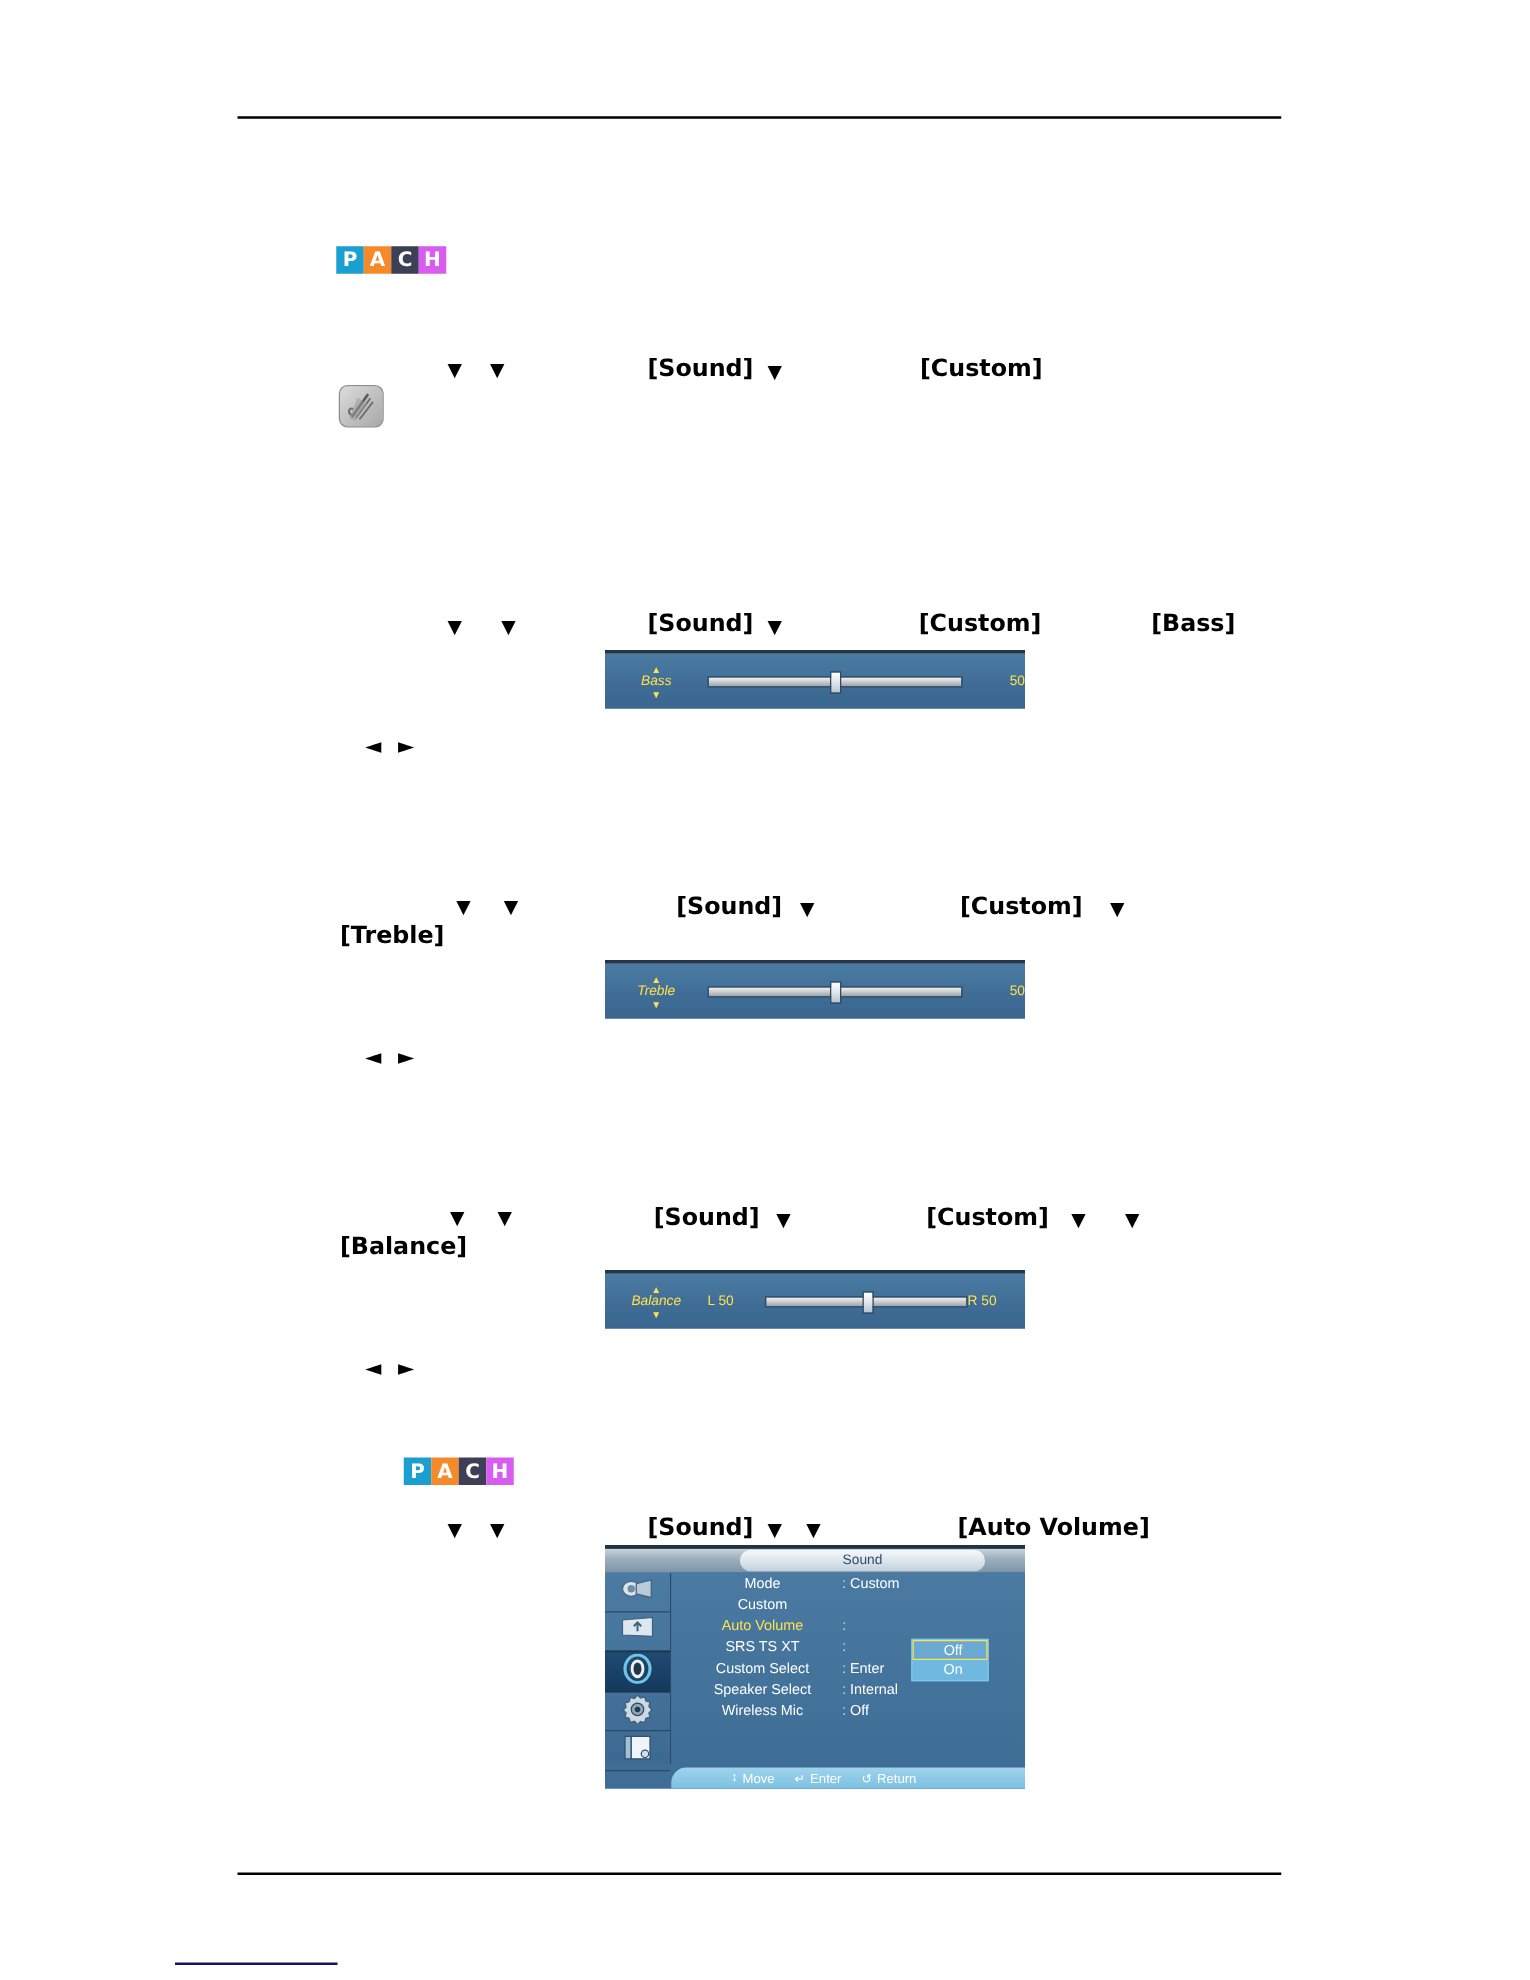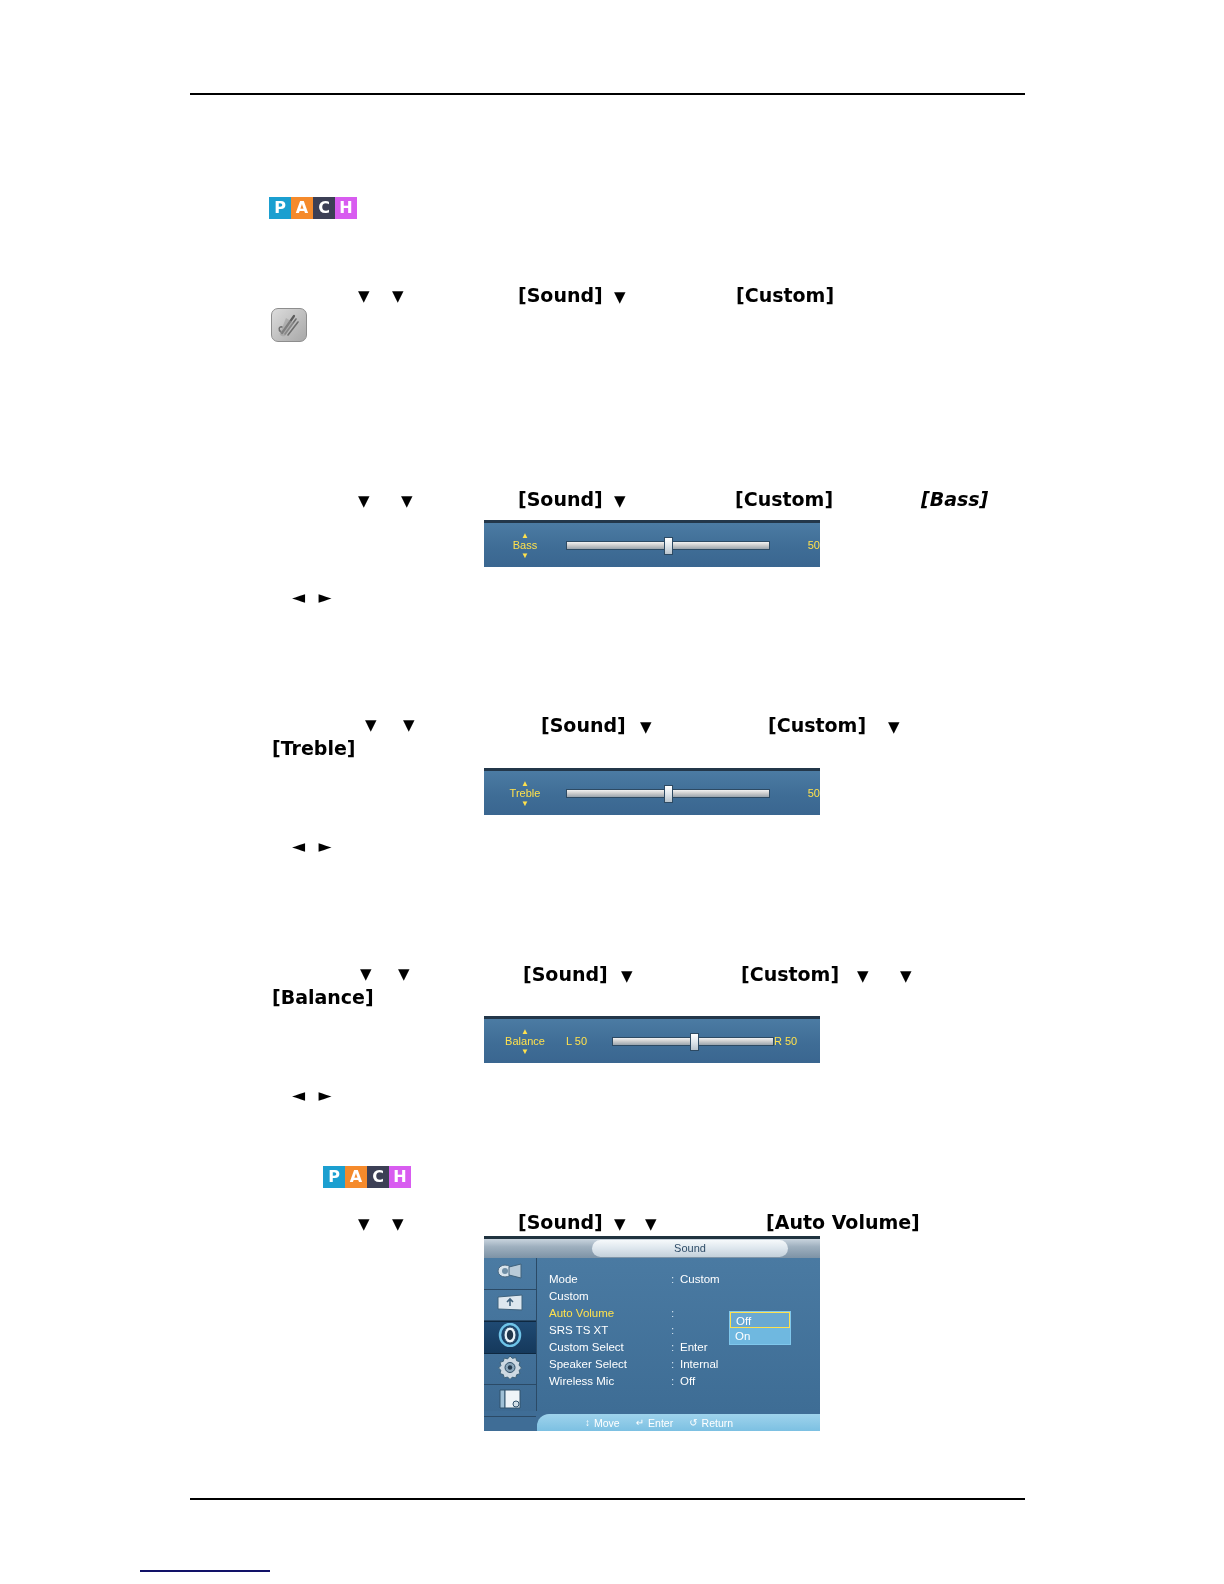--- a/index.html
+++ b/index.html
@@ -119,21 +119,21 @@
     color: #ffe14d;
     font-size: 11px;
     font-family: "Liberation Sans", sans-serif;
   }
   .osd-slider .sl-label-wrap .caret {
     display: block;
     font-size: 8px;
     line-height: 7px;
     color: #ffe14d;
   }
-  .osd-slider .sl-name { display: block; line-height: 13px; }
+  .osd-slider .sl-name { display: block; line-height: 13px; font-style: italic; }
   .osd-slider .side-val {
     color: #ffe14d;
     font-size: 11px;
     width: 46px;
     text-align: left;
     font-family: "Liberation Sans", sans-serif;
   }
   .osd-slider .track {
     flex: 1;
     height: 9px;
@@ -215,22 +215,23 @@
   }
   .osd-sidebar .ic.active {
     background: linear-gradient(180deg, #1f4a73 0%, #15395c 100%);
     border-top: 1px solid #0e2840;
     border-bottom: 1px solid #0e2840;
   }
   .osd-content {
     flex: 1;
     position: relative;
     background: linear-gradient(180deg, #4a7aa2 0%, #3e6d95 100%);
-    padding: 12px 0 0 12px;
-    box-sizing: border-box;
+    padding: 0 0 0 12px;
+    box-sizing: border-box;
+    text-align: center;
   }
   .osd-row {
     display: flex;
     height: 17px;
     align-items: center;
     font-size: 11.5px;
     color: #ffffff;
   }
   .osd-row .lbl { width: 122px; }
   .osd-row .colon { width: 9px; color: #cfe0ee; }
@@ -316,21 +317,21 @@
 <span class="arrow-dn" style="left:392px; top:289px;">▼</span>
 <span class="tok" style="left:518px; top:284px;">[Sound]</span>
 <span class="arrow-dn" style="left:614px; top:290px;">▼</span>
 <span class="tok" style="left:736px; top:284px;">[Custom]</span>
 
 <span class="arrow-dn" style="left:358px; top:494px;">▼</span>
 <span class="arrow-dn" style="left:401px; top:494px;">▼</span>
 <span class="tok" style="left:518px; top:488px;">[Sound]</span>
 <span class="arrow-dn" style="left:614px; top:494px;">▼</span>
 <span class="tok" style="left:735px; top:488px;">[Custom]</span>
-<span class="tok" style="left:921px; top:488px;font-style:italic;">[Bass]</span>
+<span class="tok" style="left:921px; top:488px;">[Bass]</span>
 
 <div class="osd-slider slider-bass">
   <div class="sl-label-wrap">
     <span class="caret">▲</span>
     <span class="sl-name">Bass</span>
     <span class="caret">▼</span>
   </div>
   <div class="track">
     <div class="knob" style="left: 48%;"></div>
   </div>

